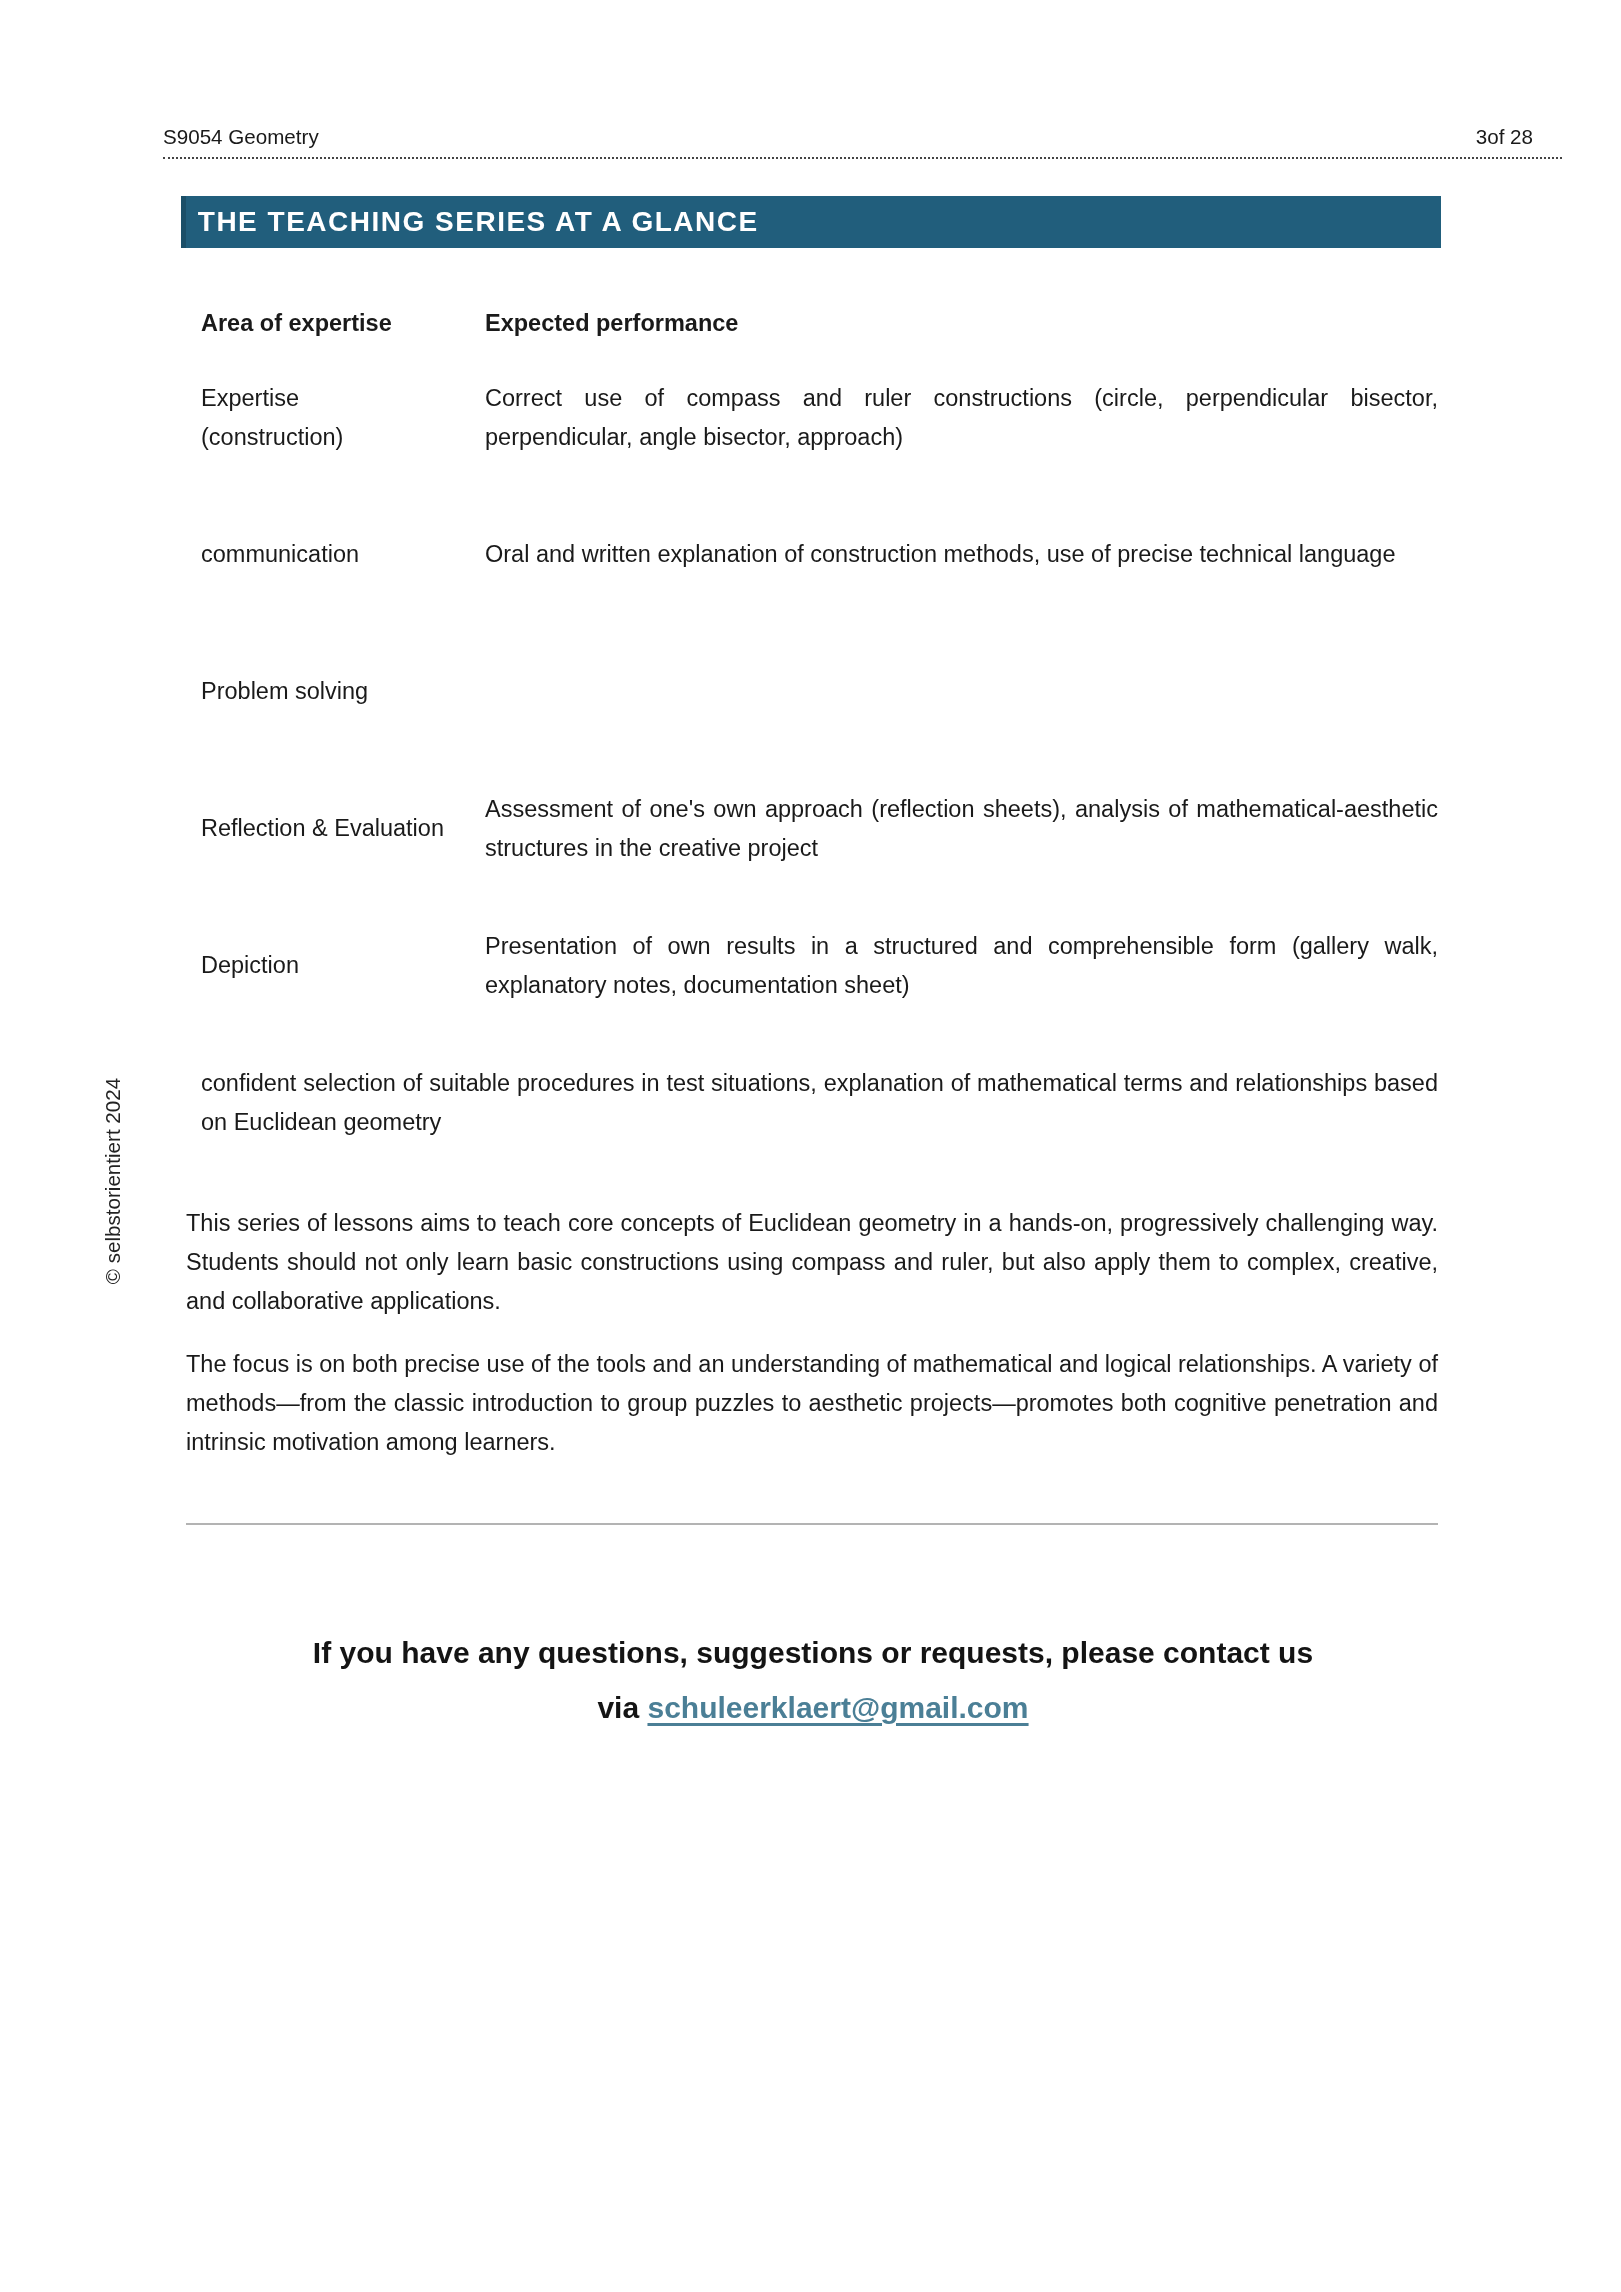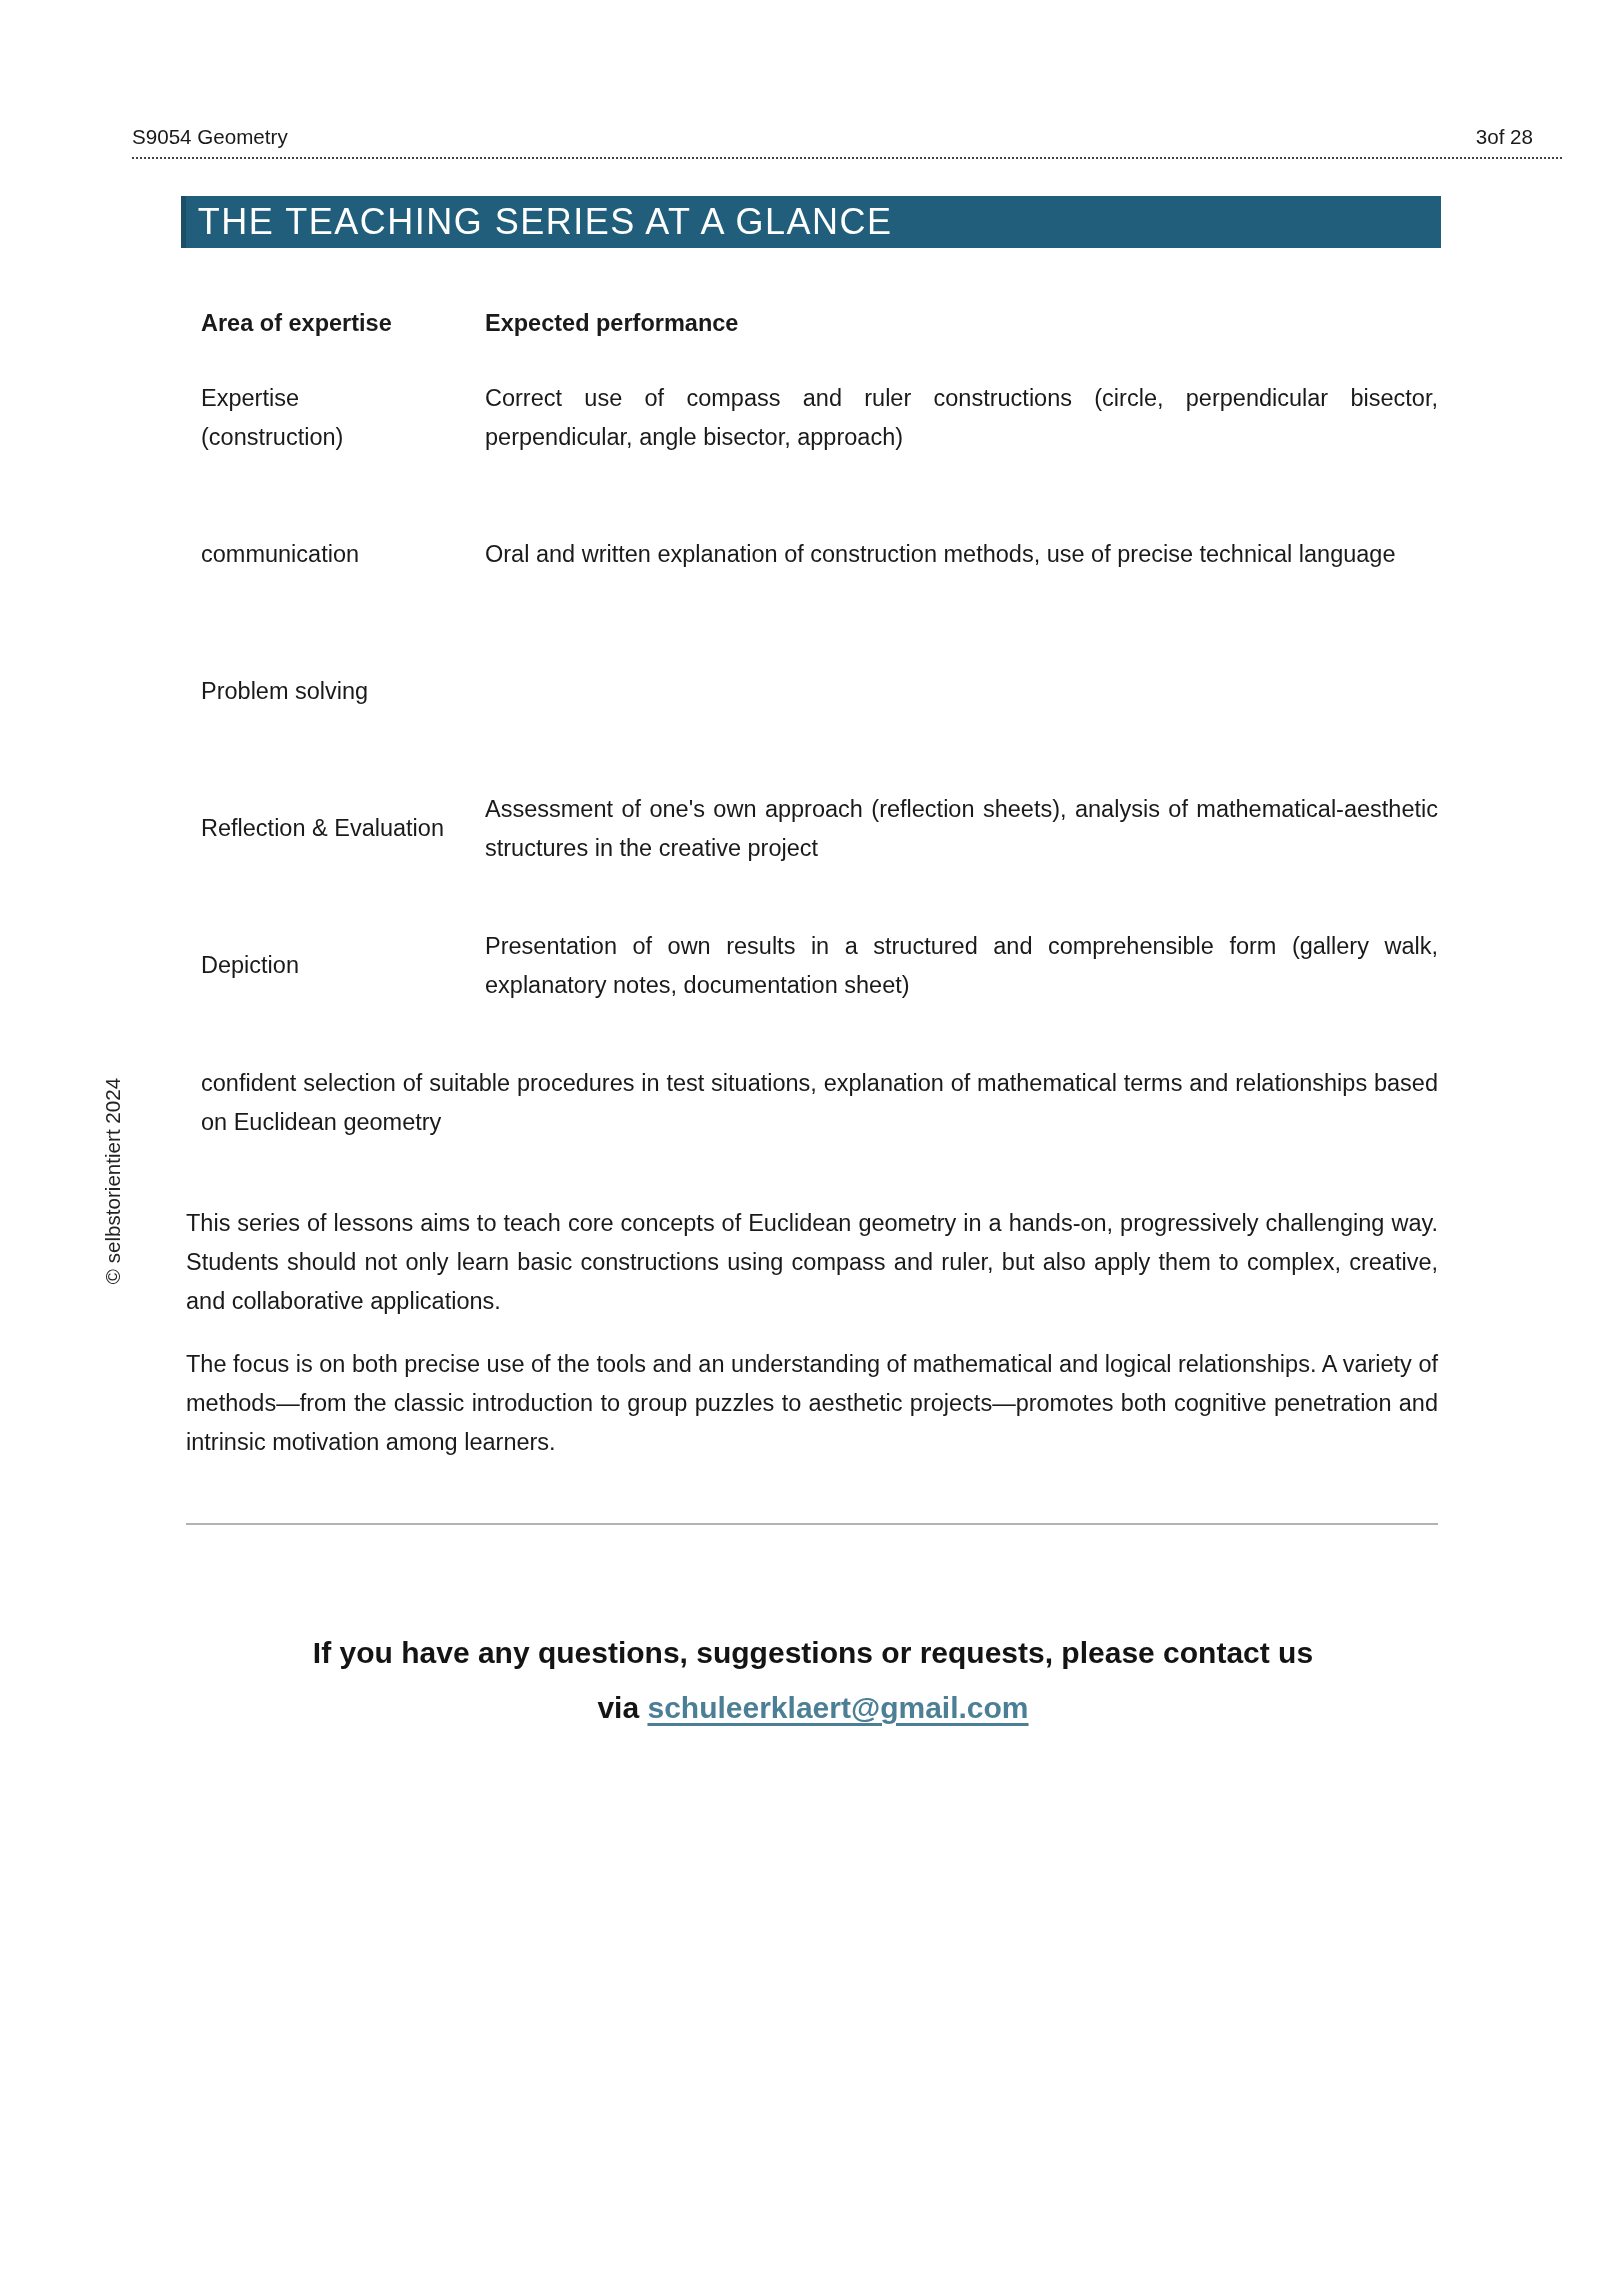--- a/index.html
+++ b/index.html
@@ -8,21 +8,21 @@
     width: 1621px;
     height: 2293px;
     position: relative;
     font-family: "Liberation Sans", sans-serif;
     color: #1a1a1a;
   }
 
   
   .doc-header {
     position: absolute;
-    left: 132px;
+    left: 163px;
     right: 59px;
     top: 125px;
     display: flex;
     justify-content: space-between;
     align-items: flex-end;
     font-size: 20.6px;
     padding-bottom: 7.8px;
     border-bottom: 2px dotted #444;
   }
   .doc-header .pagenum { margin-right: 29px; }
@@ -35,22 +35,22 @@
     top: 196px;
     height: 52px;
     background: #215e7c;
     border-left: 5.9px solid #1b4f68;
     display: flex;
     align-items: center;
     padding-left: 11.8px;
   }
   .banner h1 {
     color: #ffffff;
-    font-size: 36px;
-    font-weight: normal;
+    font-size: 28px;
+    font-weight: bold;
     letter-spacing: 1.5px;
   }
 
   
   .glance-table {
     position: absolute;
     left: 201px;
     width: 1237px;
     top: 282px;
     margin-top: 22px;

